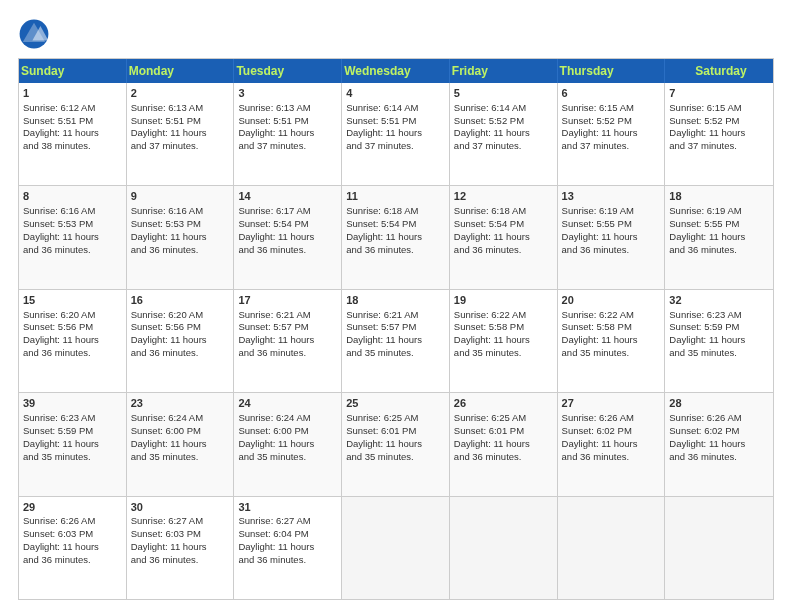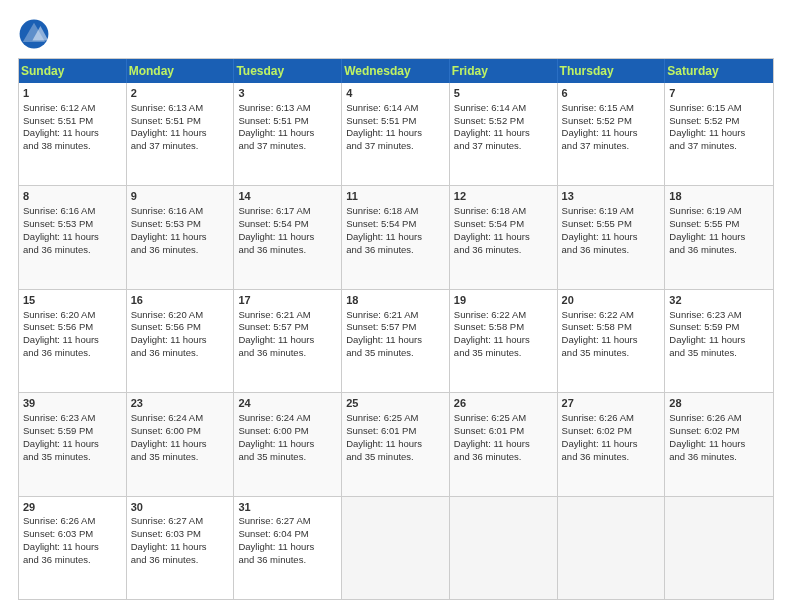--- a/index.html
+++ b/index.html
@@ -71,21 +71,21 @@
       background: #1a5fb4;
     }
     .cal-header-cell {
       color: #bef264;
       font-size: 12px;
       font-weight: bold;
       padding: 5px 2px;
       text-align: left;
       border-right: 1px solid #2a6fc4;
     }
-    .cal-header-cell:last-child { border-right: none; }
+    .cal-header-cell:last-child { border-right: none; margin-left: 28px; }
     .cal-body {
       display: flex;
       flex-direction: column;
       flex: 1;
     }
     .cal-row {
       display: grid;
       grid-template-columns: repeat(7, 1fr);
       flex: 1;
       border-top: 1px solid #ccc;

